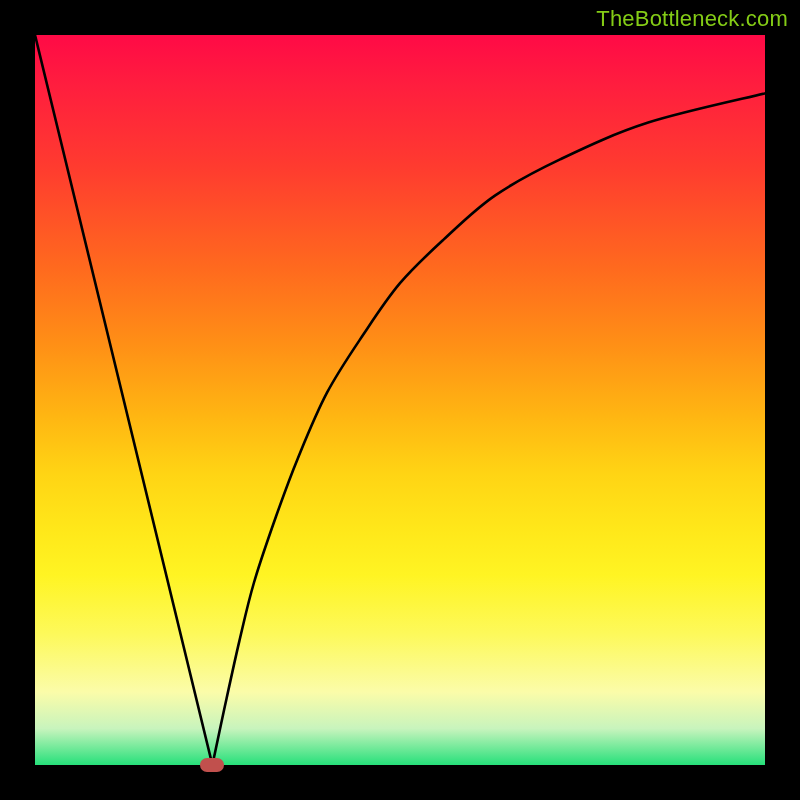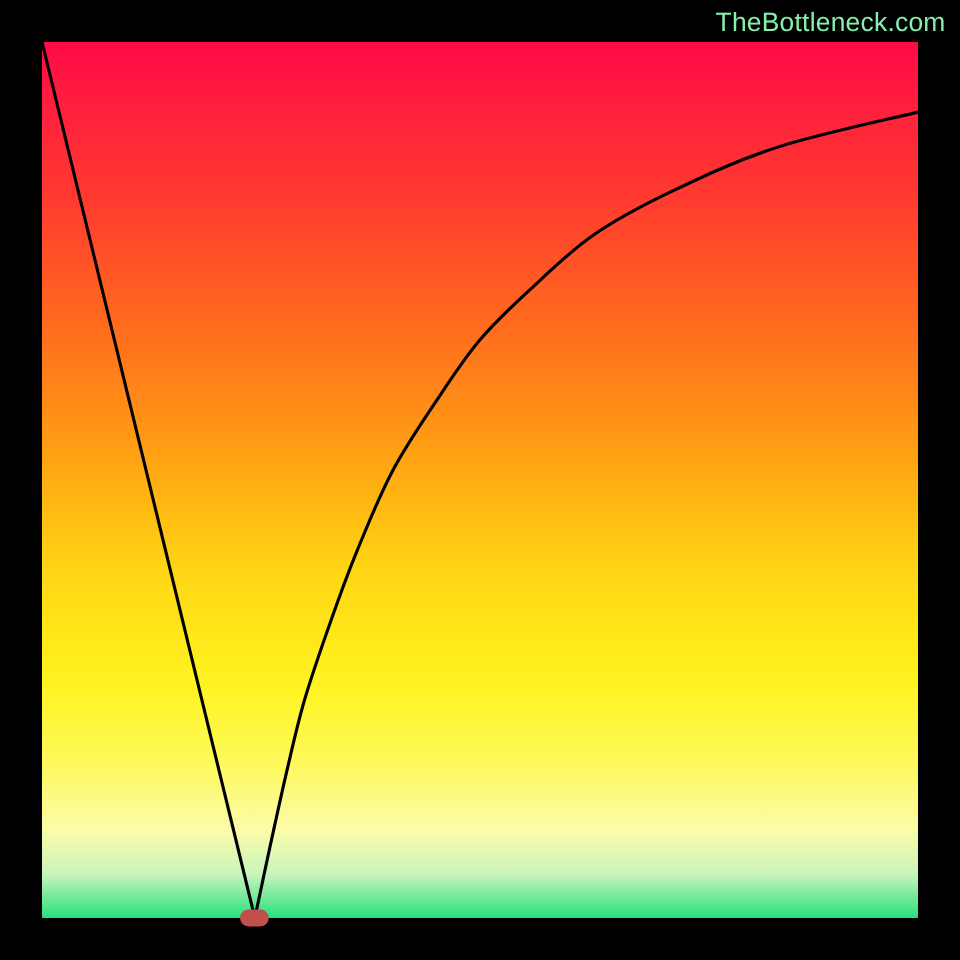--- a/index.html
+++ b/index.html
@@ -14,21 +14,21 @@
       #ffb512 52%,
       #ffd414 60%,
       #ffe81a 68%,
       #fff423 74%,
       #fdf95a 82%,
       #fbfca9 90%,
       #c8f4bd 95%,
       #26e07a 100%);}
   .curve{position:absolute;left:0;top:0;width:730px;height:730px}
   .marker{position:absolute;width:24px;height:14px;background:#c1504d;border-radius:7px/7px;transform:translate(-50%,-50%)}
-  .watermark{position:absolute;top:6px;right:12px;color:#86efac;font-size:22px;font-weight:400;letter-spacing:0.2px}
+  .watermark{position:absolute;top:6px;right:12px;color:#84cc16;font-size:22px;font-weight:400;letter-spacing:0.2px}
 </style>
 </head>
 <body>
 
 <div class="frame">
   <div class="plot">
     <div class="grad"></div>
     <svg class="curve" viewBox="0 0 730 730" preserveAspectRatio="none">
       <path id="curve-path" d="M 0 0 L 177.39 730 L 177.39 730 C 179.45833333333331 720.2666666666667 185.29833333333335 692.2833333333333 189.8 671.6 C 194.30166666666668 650.9166666666667 199.53333333333333 626.5833333333333 204.4 605.9 C 209.26666666666668 585.2166666666667 212.91666666666666 568.1833333333334 219 547.5 C 225.08333333333334 526.8166666666666 233.6 502.4833333333333 240.9 481.79999999999995 C 248.20000000000002 461.1166666666666 254.28333333333336 444.08333333333337 262.8 423.40000000000003 C 271.31666666666666 402.7166666666667 281.05 378.3833333333333 292 357.7 C 302.95 337.01666666666665 316.3333333333333 317.55 328.5 299.3 C 340.6666666666667 281.05 351.6166666666667 264.01666666666665 365 248.2 C 378.3833333333333 232.38333333333333 392.98333333333335 218.99999999999997 408.8 204.39999999999998 C 424.6166666666667 189.79999999999998 440.4333333333333 173.98333333333335 459.9 160.60000000000002 C 479.3666666666667 147.2166666666667 500.05 136.26666666666668 525.6 124.10000000000002 C 551.15 111.93333333333335 579.1333333333332 98.55000000000003 613.1999999999999 87.60000000000002 C 647.2666666666667 76.65000000000002 710.5333333333333 63.26666666666665 730 58.39999999999998" fill="none" stroke="#000" stroke-width="2.6" stroke-linejoin="round" stroke-linecap="round"></path>
     </svg>

